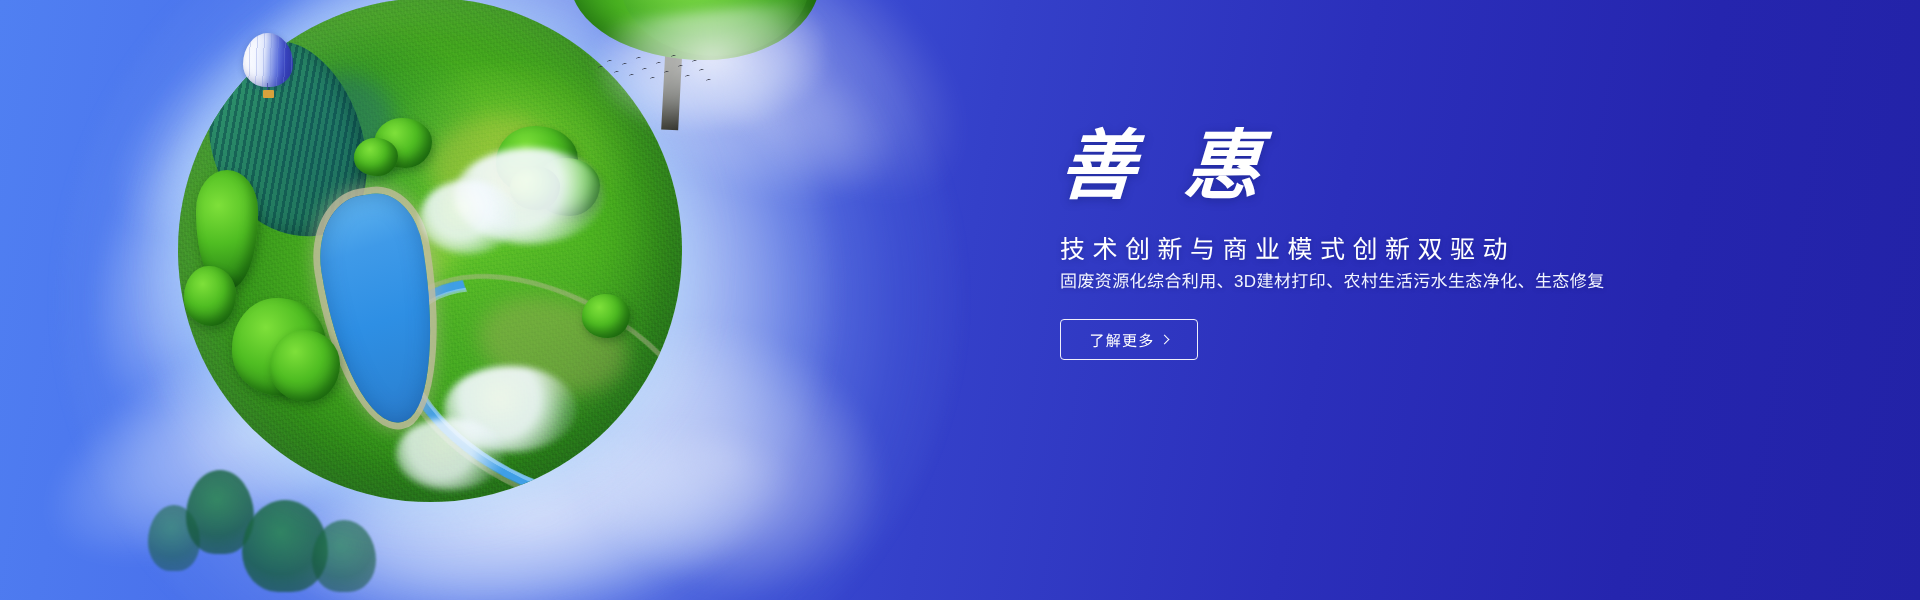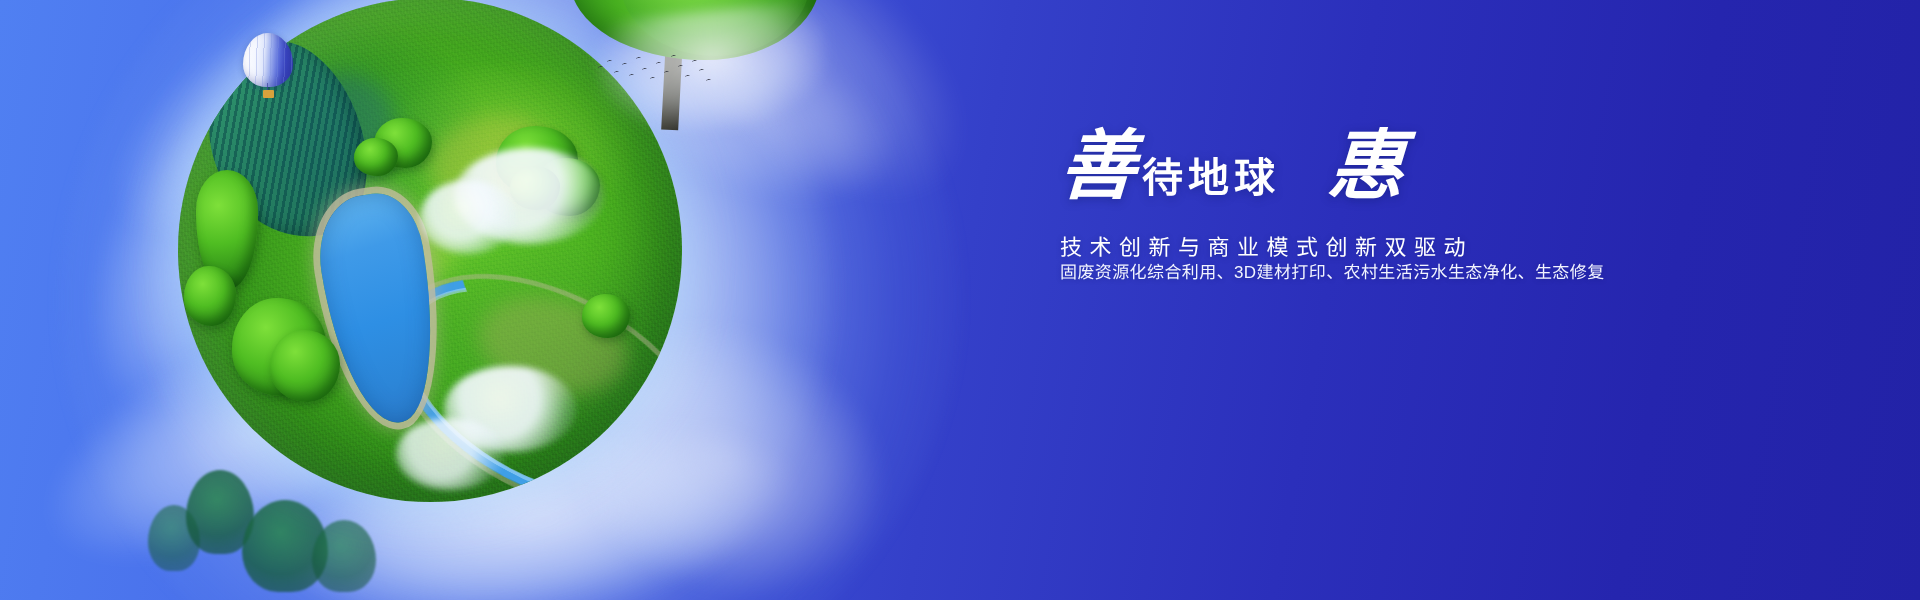--- a/index.html
+++ b/index.html
@@ -319,30 +319,30 @@
     font-weight:700;
     line-height:1;
     letter-spacing:5px;
     margin-left:6px;
   }
   .hl-gap{ display:inline-block; width:48px; }
 
   .subtitle{
     margin-top:14px;
     color:#ffffff;
-    font-size:22px;
+    font-size:25px;
     font-weight:400;
     letter-spacing:7.5px;
     line-height:1.25;
     white-space:nowrap;
     text-shadow:0 1px 6px rgba(10,20,90,.3);
   }
 
   .desc{
-    margin-top:0;
+    margin-top:6px;
     color:#f2f4ff;
     font-size:17px;
     font-weight:400;
     letter-spacing:.4px;
     line-height:1.35;
     white-space:nowrap;
     text-shadow:0 1px 5px rgba(10,20,90,.3);
   }
 
   .cta{
@@ -454,23 +454,26 @@
     <div class="bird" style="left:89px; top:23px;"></div>
     <div class="bird" style="left:96px; top:8px;"></div>
     <div class="bird" style="left:103px;top:17px;"></div>
     <div class="bird" style="left:110px;top:27px;"></div>
   </div>
 
   <div class="content">
 
     <div class="headline">
       <span class="hl-big">善</span>
-      <span class="hl-small">待地球</span>
       <span class="hl-gap"></span>
       <span class="hl-big">惠</span>
     </div>
 
     <div class="subtitle">技术创新与商业模式创新双驱动</div>
     <div class="desc">固废资源化综合利用、3D建材打印、农村生活污水生态净化、生态修复</div>
 
+    <button class="cta">
+      <span>了解更多</span>
+      <span class="chev"></span>
+    </button>
 
   </div>
 </div>
 
 </body></html>

